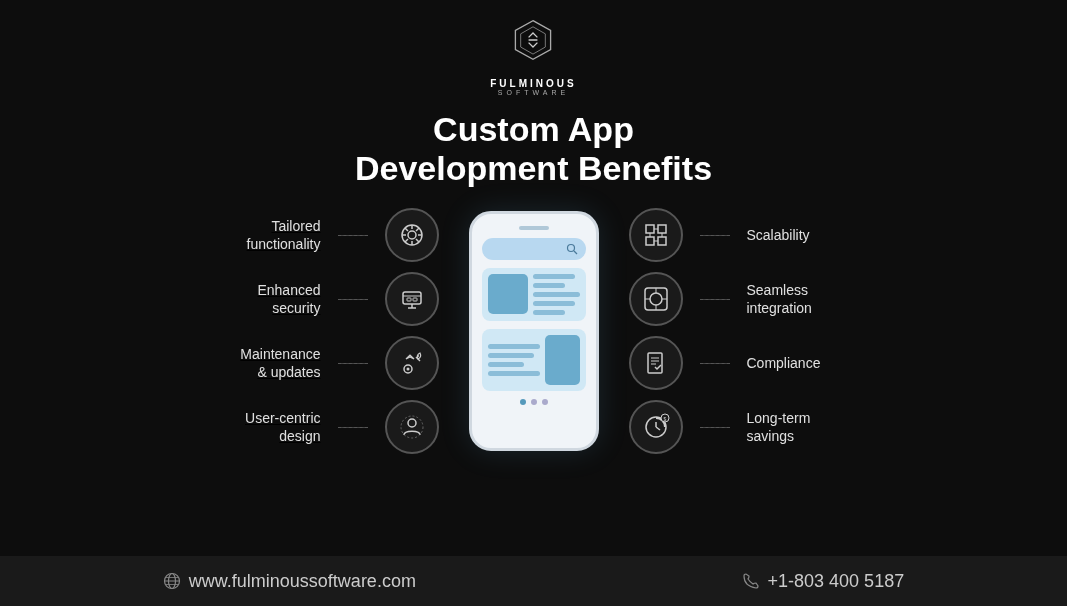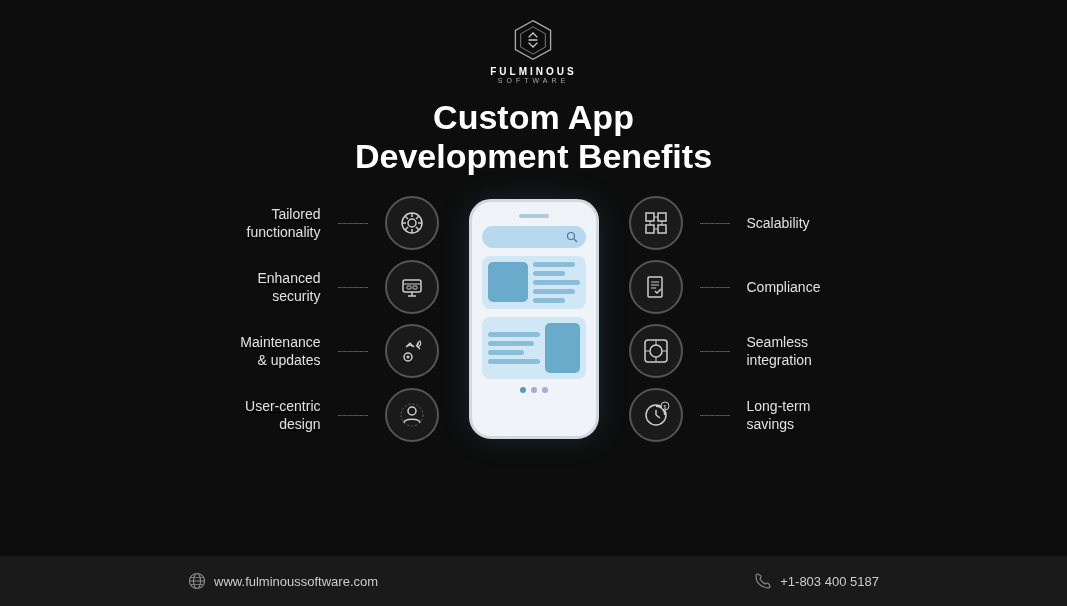--- a/index.html
+++ b/index.html
@@ -31,21 +31,21 @@
     }
     .logo-hex {
       width: 44px;
       height: 44px;
     }
     .logo-text {
       color: #ffffff;
       font-size: 10px;
       letter-spacing: 3px;
       font-weight: 600;
-      margin-top: 4px;
+      margin-top: 16px;
       text-align: center;
     }
     .logo-subtext {
       color: #aaaaaa;
       font-size: 7px;
       letter-spacing: 4px;
       text-align: center;
     }
 
     
@@ -244,21 +244,21 @@
       display: flex;
       align-items: center;
       justify-content: space-around;
     }
 
     .footer-item {
       display: flex;
       align-items: center;
       gap: 8px;
       color: #cccccc;
-      font-size: 13px;
+      font-size: 18px;
     }
 
     
     .phone-notch {
       width: 30px;
       height: 4px;
       background: #b0c8d8;
       border-radius: 2px;
       margin-bottom: 8px;
     }
@@ -411,49 +411,49 @@
           </svg>
         </div>
         <div class="connector">
           <div class="connector-line"></div>
         </div>
         <div class="benefit-text right-text">Scalability</div>
       </div>
 
       <div class="benefit-item right">
         <div class="icon-circle">
+          <svg width="28" height="28" viewBox="0 0 28 28" fill="none" xmlns="http://www.w3.org/2000/svg">
+            <rect x="3" y="3" width="22" height="22" rx="3" stroke="#ccc" stroke-width="1.5" fill="none"></rect>
+            <circle cx="14" cy="14" r="6" stroke="#ccc" stroke-width="1.5" fill="none"></circle>
+            <line x1="3" y1="14" x2="8" y2="14" stroke="#ccc" stroke-width="1"></line>
+            <line x1="20" y1="14" x2="25" y2="14" stroke="#ccc" stroke-width="1"></line>
+            <line x1="14" y1="3" x2="14" y2="8" stroke="#ccc" stroke-width="1"></line>
+            <line x1="14" y1="20" x2="14" y2="25" stroke="#ccc" stroke-width="1"></line>
+          </svg>
+        </div>
+        <div class="connector">
+          <div class="connector-line"></div>
+        </div>
+        <div class="benefit-text right-text">Seamless<br>integration</div>
+      </div>
+
+      <div class="benefit-item right">
+        <div class="icon-circle">
           <svg width="26" height="26" viewBox="0 0 26 26" fill="none" xmlns="http://www.w3.org/2000/svg">
             <rect x="5" y="3" width="14" height="20" rx="1" stroke="#ccc" stroke-width="1.5" fill="none"></rect>
             <line x1="8" y1="8" x2="16" y2="8" stroke="#ccc" stroke-width="1"></line>
             <line x1="8" y1="11" x2="16" y2="11" stroke="#ccc" stroke-width="1"></line>
             <line x1="8" y1="14" x2="13" y2="14" stroke="#ccc" stroke-width="1"></line>
             <path d="M12 17 L14 19 L18 15" stroke="#ccc" stroke-width="1.5" fill="none"></path>
           </svg>
         </div>
         <div class="connector">
           <div class="connector-line"></div>
         </div>
         <div class="benefit-text right-text">Compliance</div>
-      </div>
-
-      <div class="benefit-item right">
-        <div class="icon-circle">
-          <svg width="28" height="28" viewBox="0 0 28 28" fill="none" xmlns="http://www.w3.org/2000/svg">
-            <rect x="3" y="3" width="22" height="22" rx="3" stroke="#ccc" stroke-width="1.5" fill="none"></rect>
-            <circle cx="14" cy="14" r="6" stroke="#ccc" stroke-width="1.5" fill="none"></circle>
-            <line x1="3" y1="14" x2="8" y2="14" stroke="#ccc" stroke-width="1"></line>
-            <line x1="20" y1="14" x2="25" y2="14" stroke="#ccc" stroke-width="1"></line>
-            <line x1="14" y1="3" x2="14" y2="8" stroke="#ccc" stroke-width="1"></line>
-            <line x1="14" y1="20" x2="14" y2="25" stroke="#ccc" stroke-width="1"></line>
-          </svg>
-        </div>
-        <div class="connector">
-          <div class="connector-line"></div>
-        </div>
-        <div class="benefit-text right-text">Seamless<br>integration</div>
       </div>
 
       <div class="benefit-item right">
         <div class="icon-circle">
           <svg width="28" height="28" viewBox="0 0 28 28" fill="none" xmlns="http://www.w3.org/2000/svg">
             <circle cx="14" cy="14" r="10" stroke="#ccc" stroke-width="1.5" fill="none"></circle>
             <path d="M14 5 A 9 9 0 0 1 23 14" stroke="#ccc" stroke-width="2" fill="none"></path>
             <line x1="14" y1="9" x2="14" y2="14" stroke="#ccc" stroke-width="1.5"></line>
             <line x1="14" y1="14" x2="18" y2="17" stroke="#ccc" stroke-width="1.5"></line>
             <circle cx="23" cy="5" r="4" fill="#1a1a1a" stroke="#ccc" stroke-width="1"></circle>

